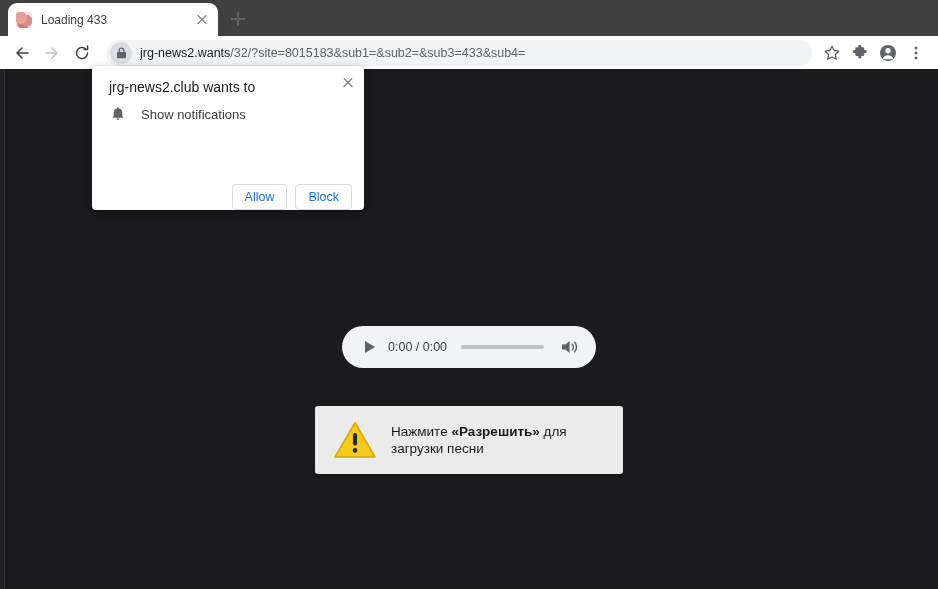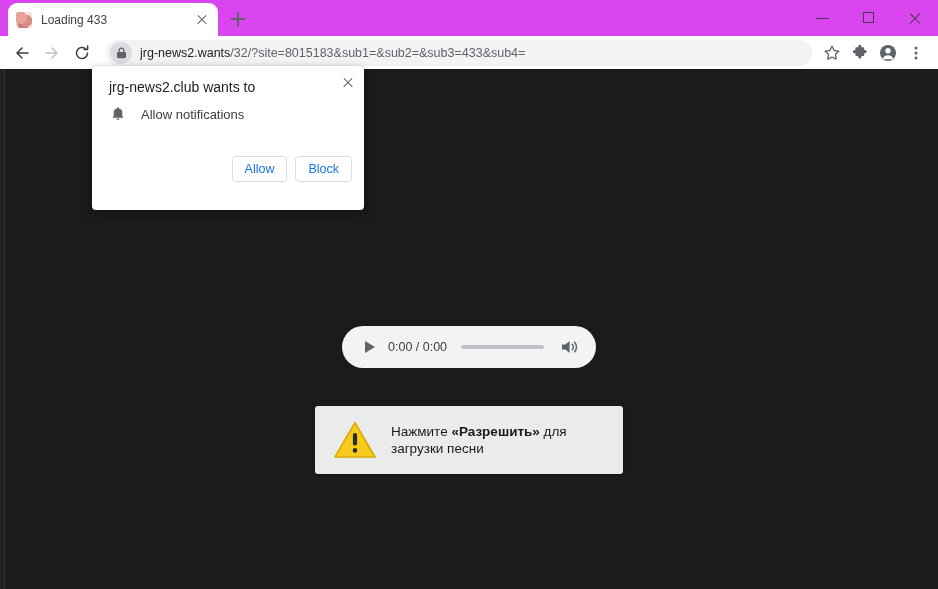--- a/index.html
+++ b/index.html
@@ -20,21 +20,21 @@
     height: 589px;
     background: #ffffff;
     overflow: hidden;
   }
 
   
   .tabstrip {
     position: absolute;
     left: 0; top: 0;
     width: 938px; height: 36px;
-    background: #d946ef;
+    background: #404040;
     display: flex;
     align-items: flex-end;
   }
   .tab {
     position: relative;
     margin-left: 8px;
     width: 210px;
     height: 33px;
     background: #ffffff;
     border-radius: 9px 9px 0 0;
@@ -333,21 +333,21 @@
     display: flex;
     align-items: center;
   }
   .pd-bell { width: 18px; height: 18px; margin-right: 14px; position: relative; }
   .pd-rowlabel {
     font-size: 13px;
     color: #3c4043;
   }
   .pd-actions {
     position: absolute;
-    right: 12px; bottom: 28px;
+    right: 12px; bottom: 0;
     display: flex;
   }
   .pd-btn {
     min-width: 54px;
     height: 26px;
     border: 1px solid #dadce0;
     border-radius: 4px;
     background: #ffffff;
     color: #1a73e8;
     font-size: 12.5px;
@@ -470,21 +470,21 @@
   <div class="permdialog">
     <div class="pd-close"></div>
     <div class="pd-title">jrg-news2.club wants to</div>
     <div class="pd-row">
       <div class="pd-bell">
         <svg width="18" height="18" viewBox="0 0 18 18">
           <path d="M9 2.2a.95.95 0 0 1 .95.95v.4A4.4 4.4 0 0 1 13.3 8v3.1l1.2 1.7H3.5l1.2-1.7V8a4.4 4.4 0 0 1 3.35-4.45v-.4A.95.95 0 0 1 9 2.2z" fill="#5f6368"></path>
           <path d="M7.3 13.6a1.75 1.75 0 0 0 3.4 0z" fill="#5f6368"></path>
         </svg>
       </div>
-      <div class="pd-rowlabel">Allow notifications</div>
+      <div class="pd-rowlabel">Show notifications</div>
     </div>
     <div class="pd-actions">
       <div class="pd-btn">Allow</div>
       <div class="pd-btn">Block</div>
     </div>
   </div>
 
 </div>
 
 </body></html>

